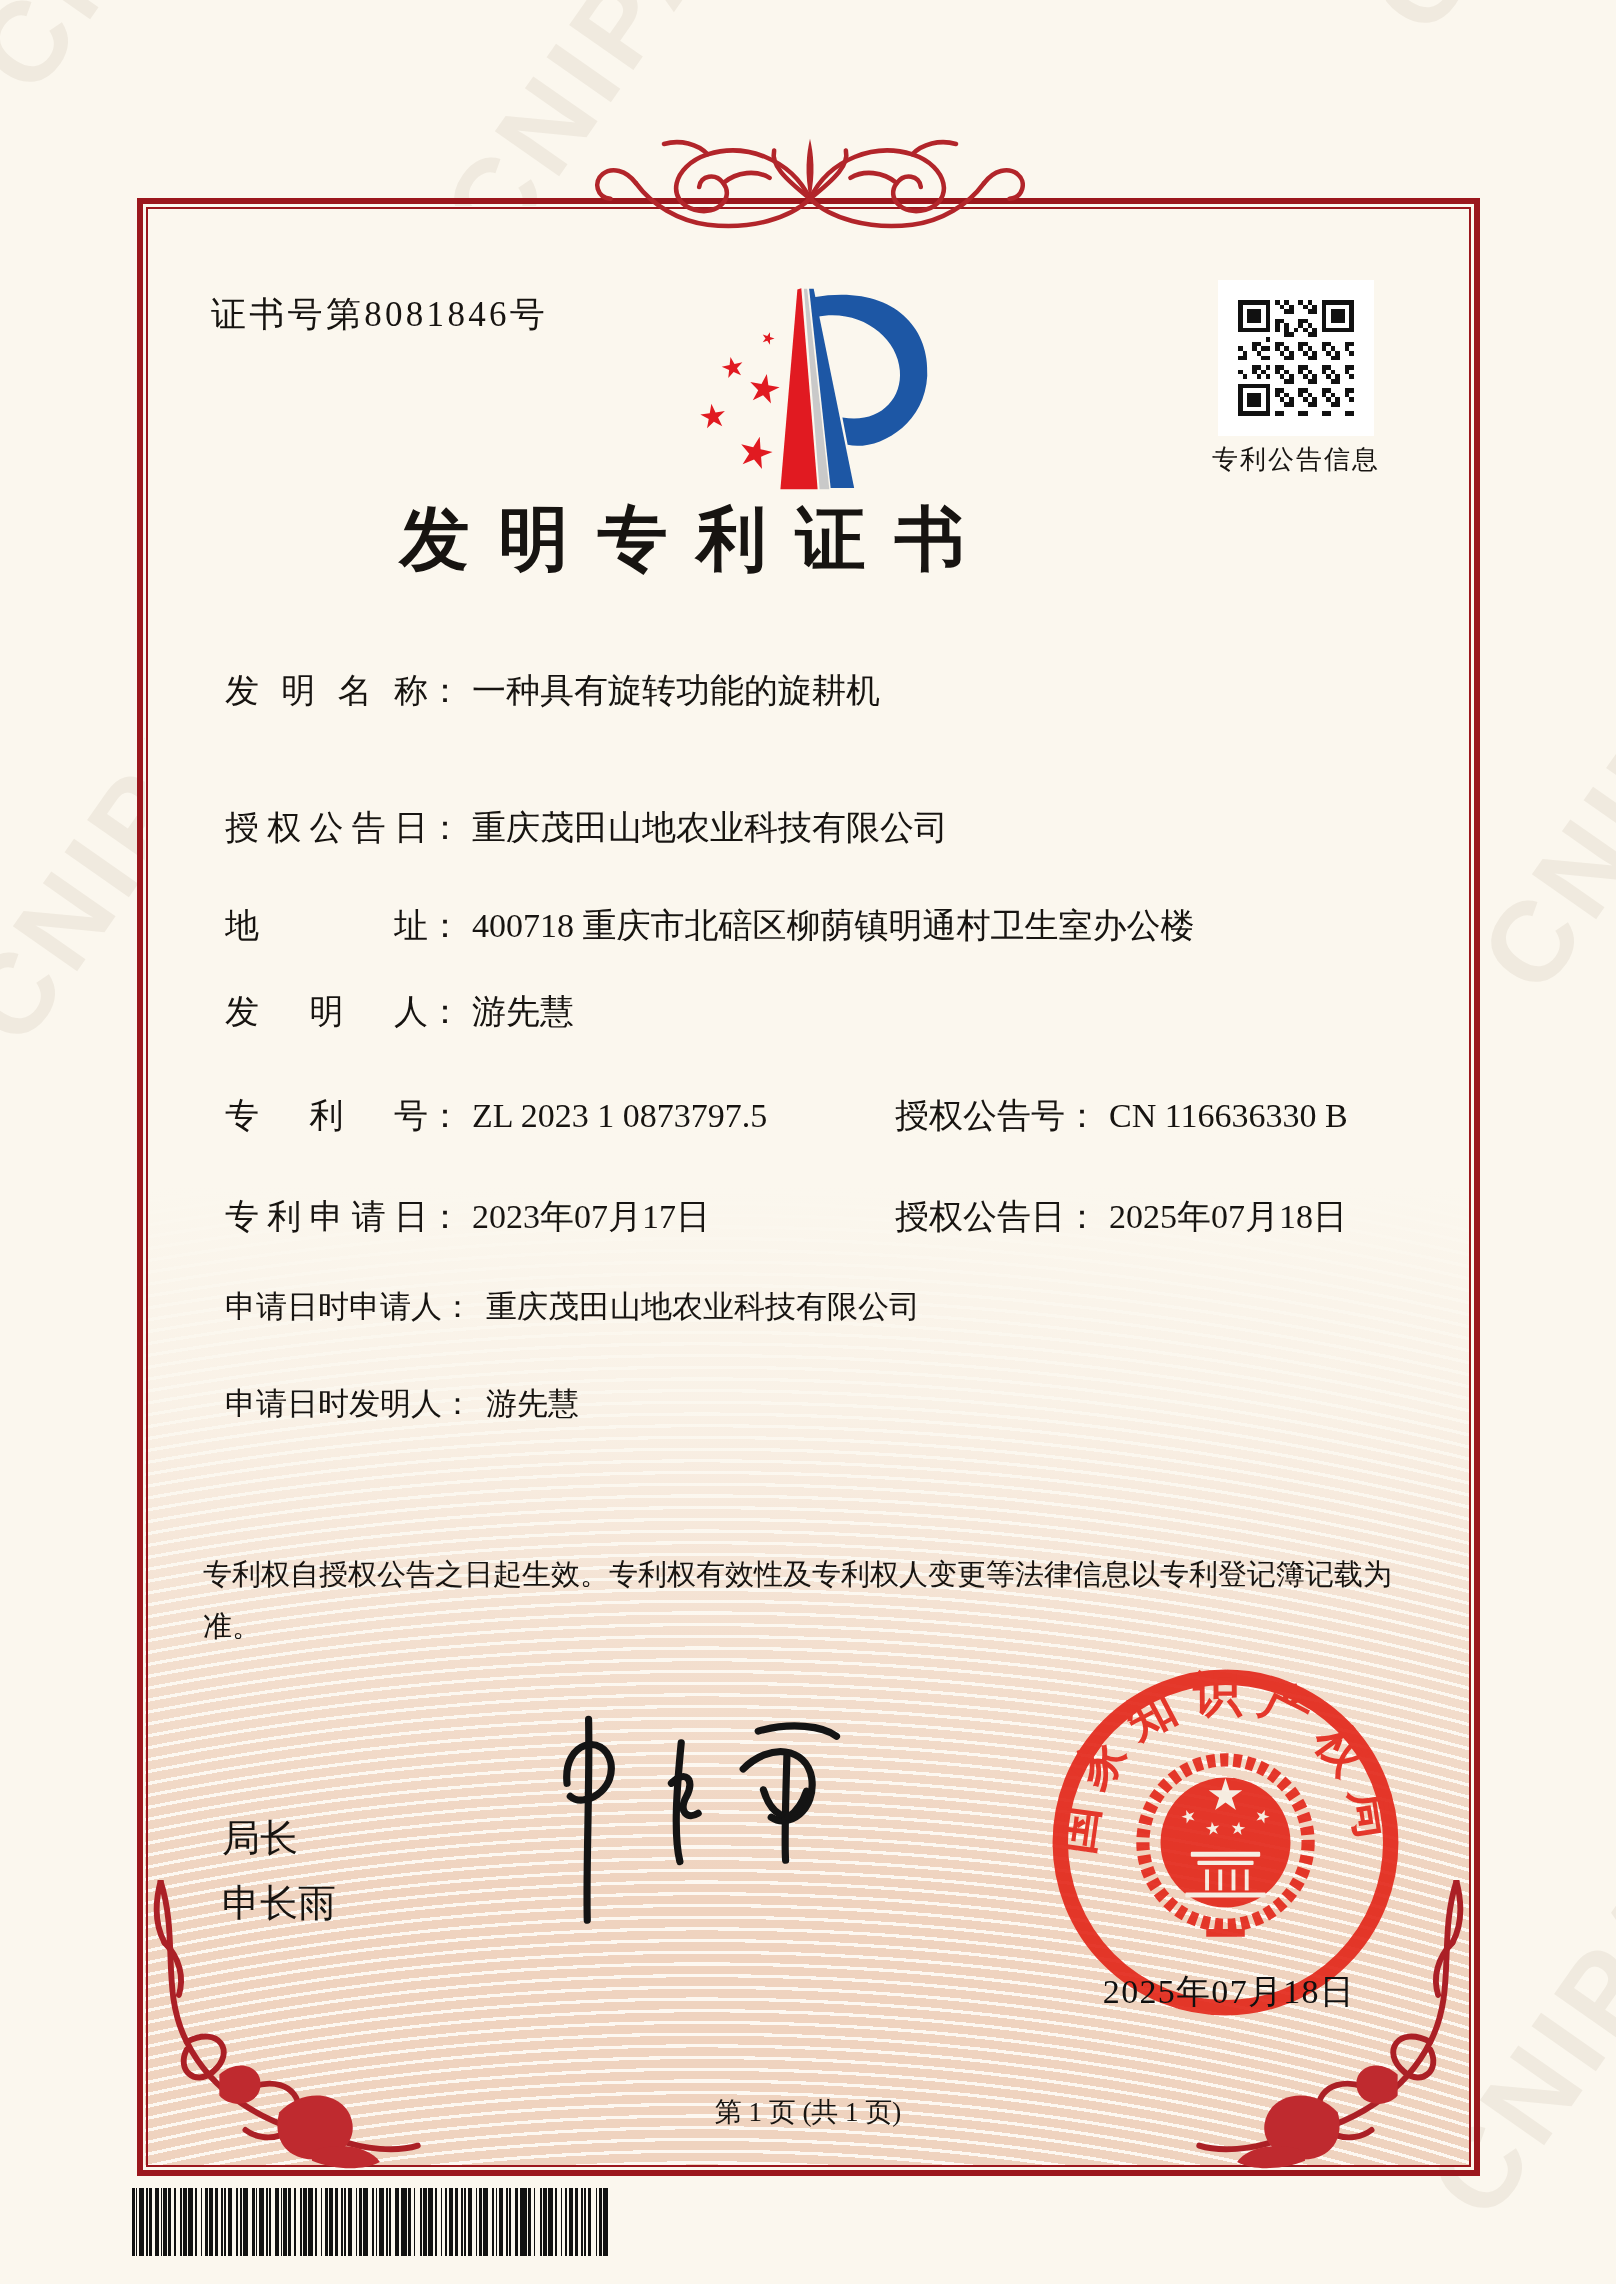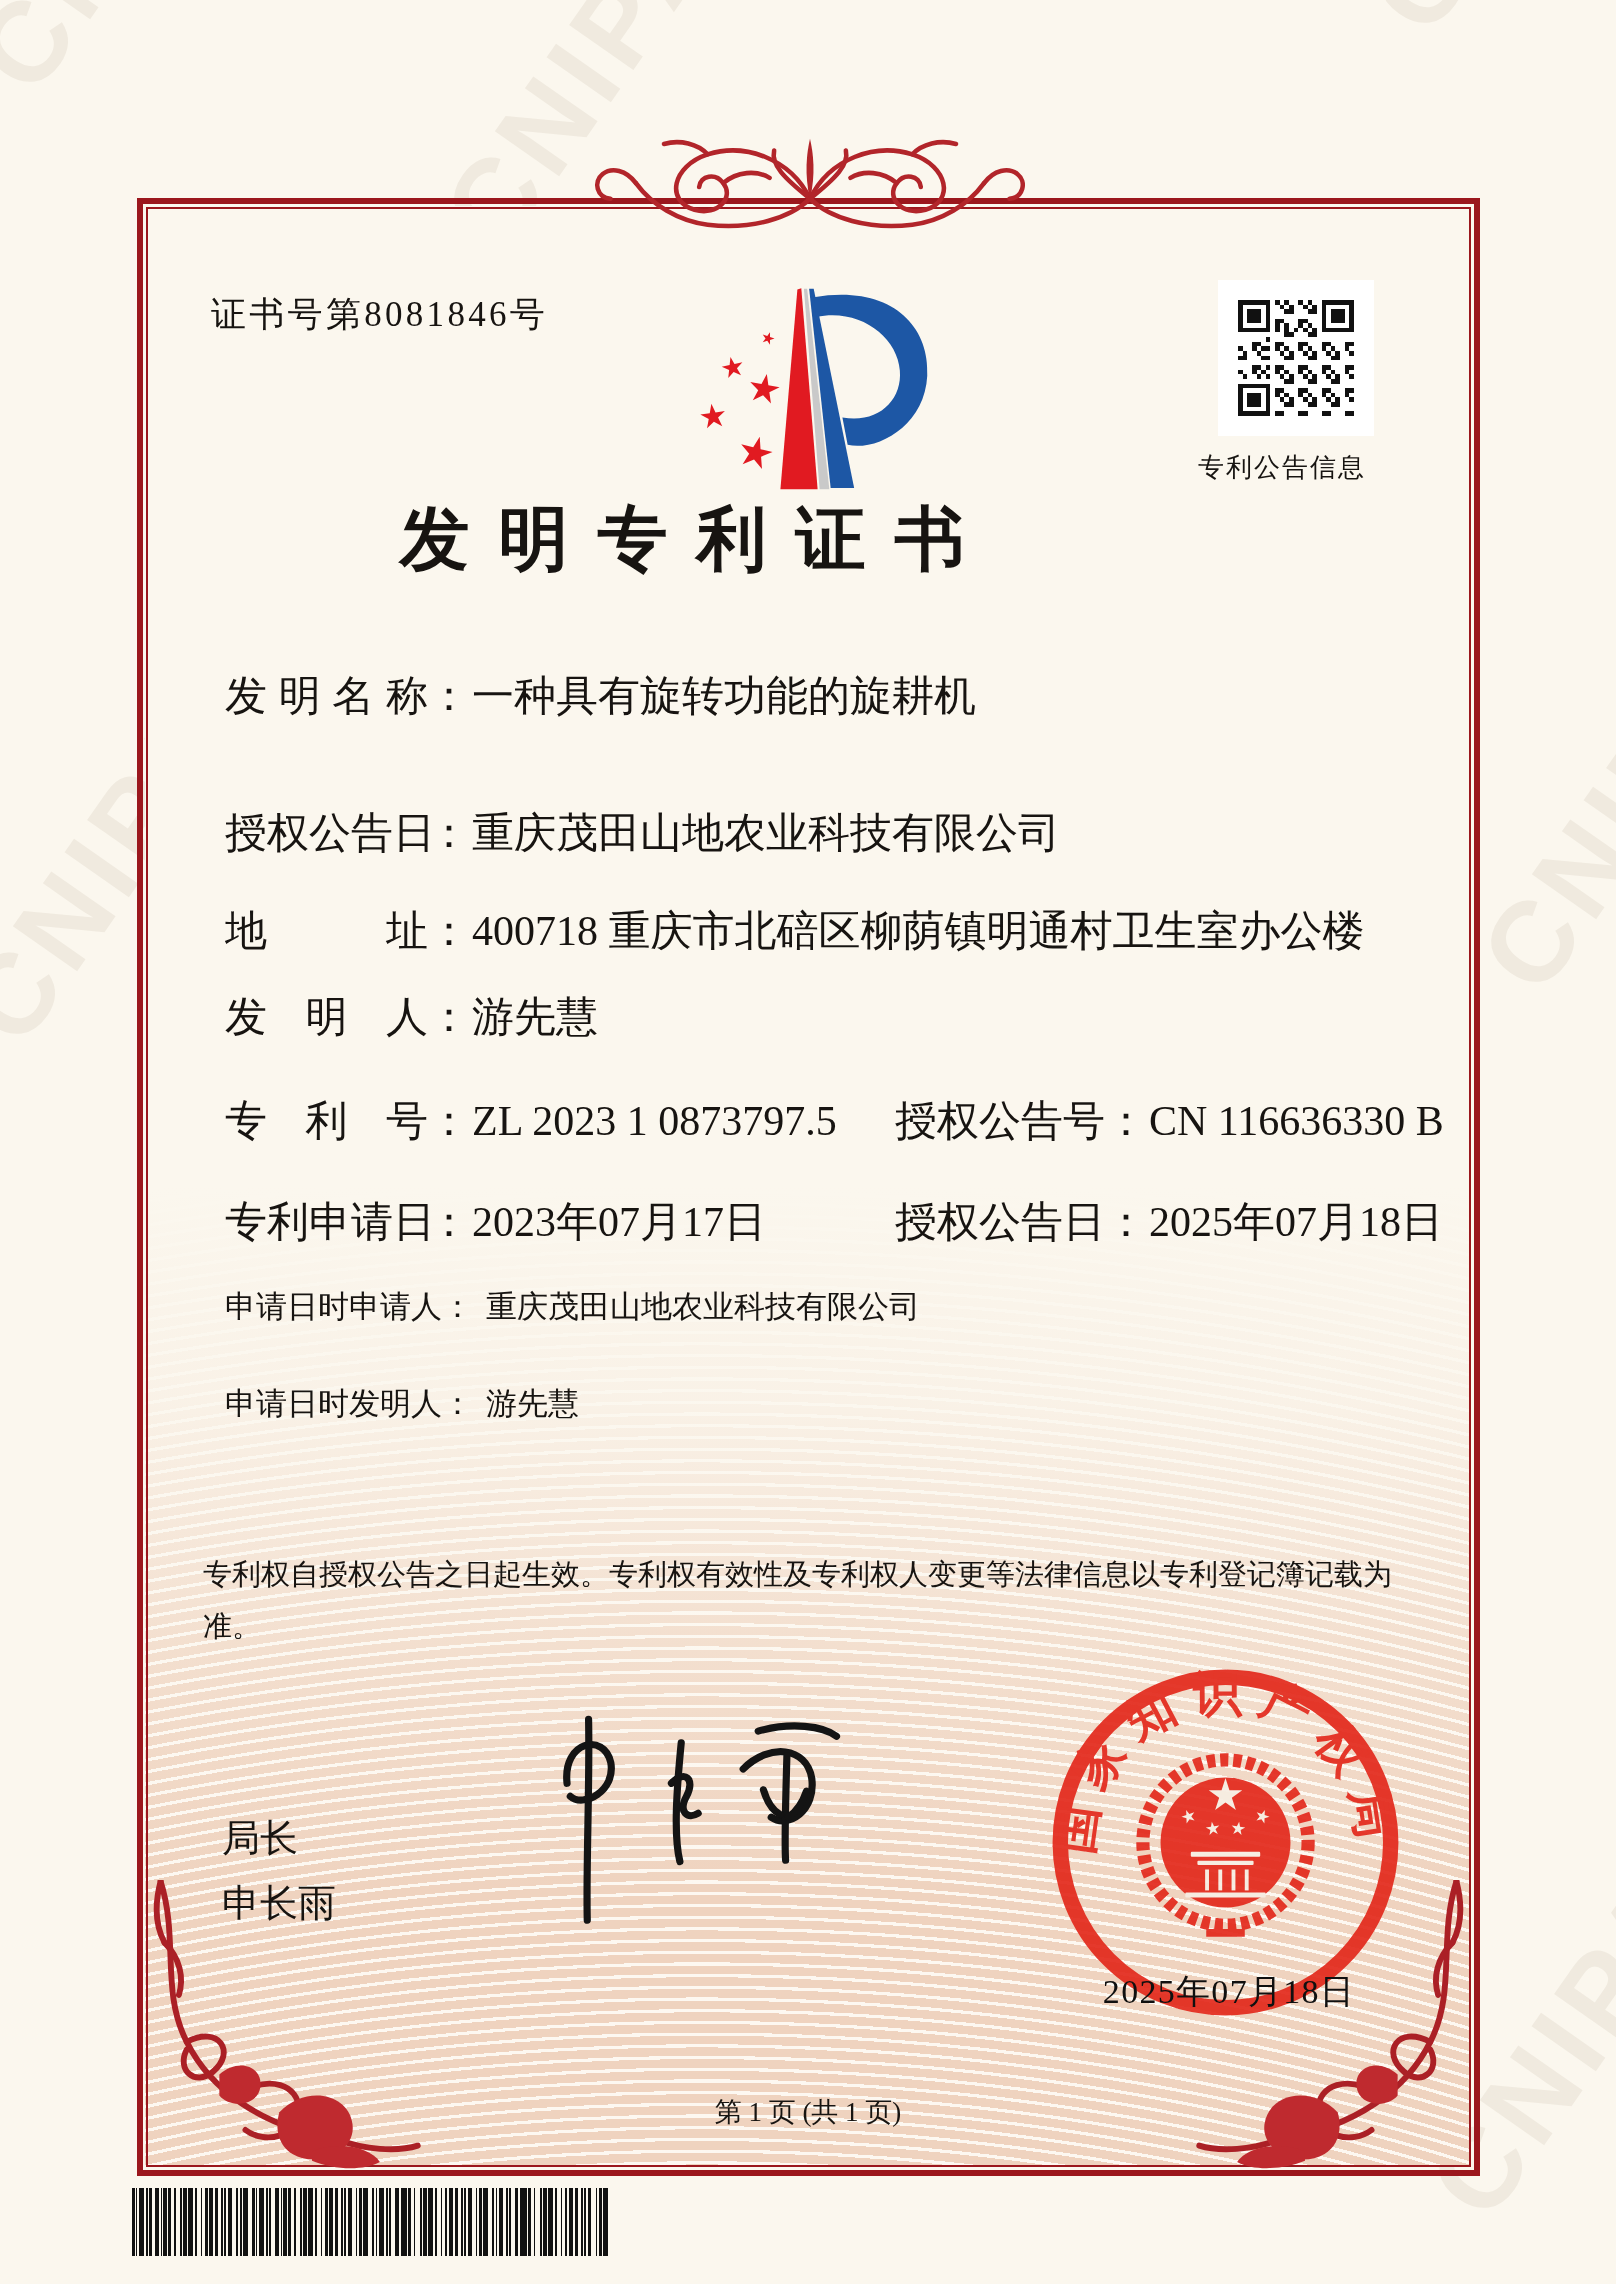--- a/index.html
+++ b/index.html
@@ -23,24 +23,24 @@
   .topOrn{position:absolute;left:574px;top:132px;width:472px;height:123px;}
   .cornL{position:absolute;left:141px;top:1880px;width:282px;height:295px;}
   .cornR{position:absolute;left:1194px;top:1880px;width:282px;height:295px;transform:scaleX(-1);}
   
   .certno{position:absolute;left:211px;top:291px;font-size:35px;letter-spacing:3.3px;}
   .logo{position:absolute;left:691px;top:279px;width:248px;height:222px;}
   .title{position:absolute;left:0;top:493px;width:1364px;text-align:center;
       font-size:70px;font-weight:700;letter-spacing:29px;text-indent:29px;}
   .qrbox{position:absolute;left:1218px;top:280px;width:156px;height:156px;background:#ffffff;}
   .qr{position:absolute;left:1238px;top:301px;width:116px;height:116px;}
-  .qrlabel{position:absolute;left:1198px;top:442px;width:196px;
-      font-size:26px;letter-spacing:2px;margin-top:8px;}
-  
-  .frow{position:absolute;left:225px;font-size:42px;white-space:nowrap;display:flex;align-items:baseline;}
+  .qrlabel{position:absolute;left:1198px;top:442px;width:196px;text-align:center;
+      font-size:26px;letter-spacing:2px;}
+  
+  .frow{position:absolute;left:225px;font-size:34px;white-space:nowrap;display:flex;align-items:baseline;}
   .flabel{display:inline-block;width:203px;text-align:justify;text-align-last:justify;}
   .flabel-plain{display:inline-block;}
   .fcolon{display:inline-block;width:34px;}
   .fvalue{display:inline-block;margin-left:10px;}
   .col2{left:895px;}
   .small78{font-size:31px;}
   
   .decl{position:absolute;left:203px;top:1548px;width:1210px;font-size:29px;line-height:52px;}
   .decl .l1{text-indent:56px;}
   

